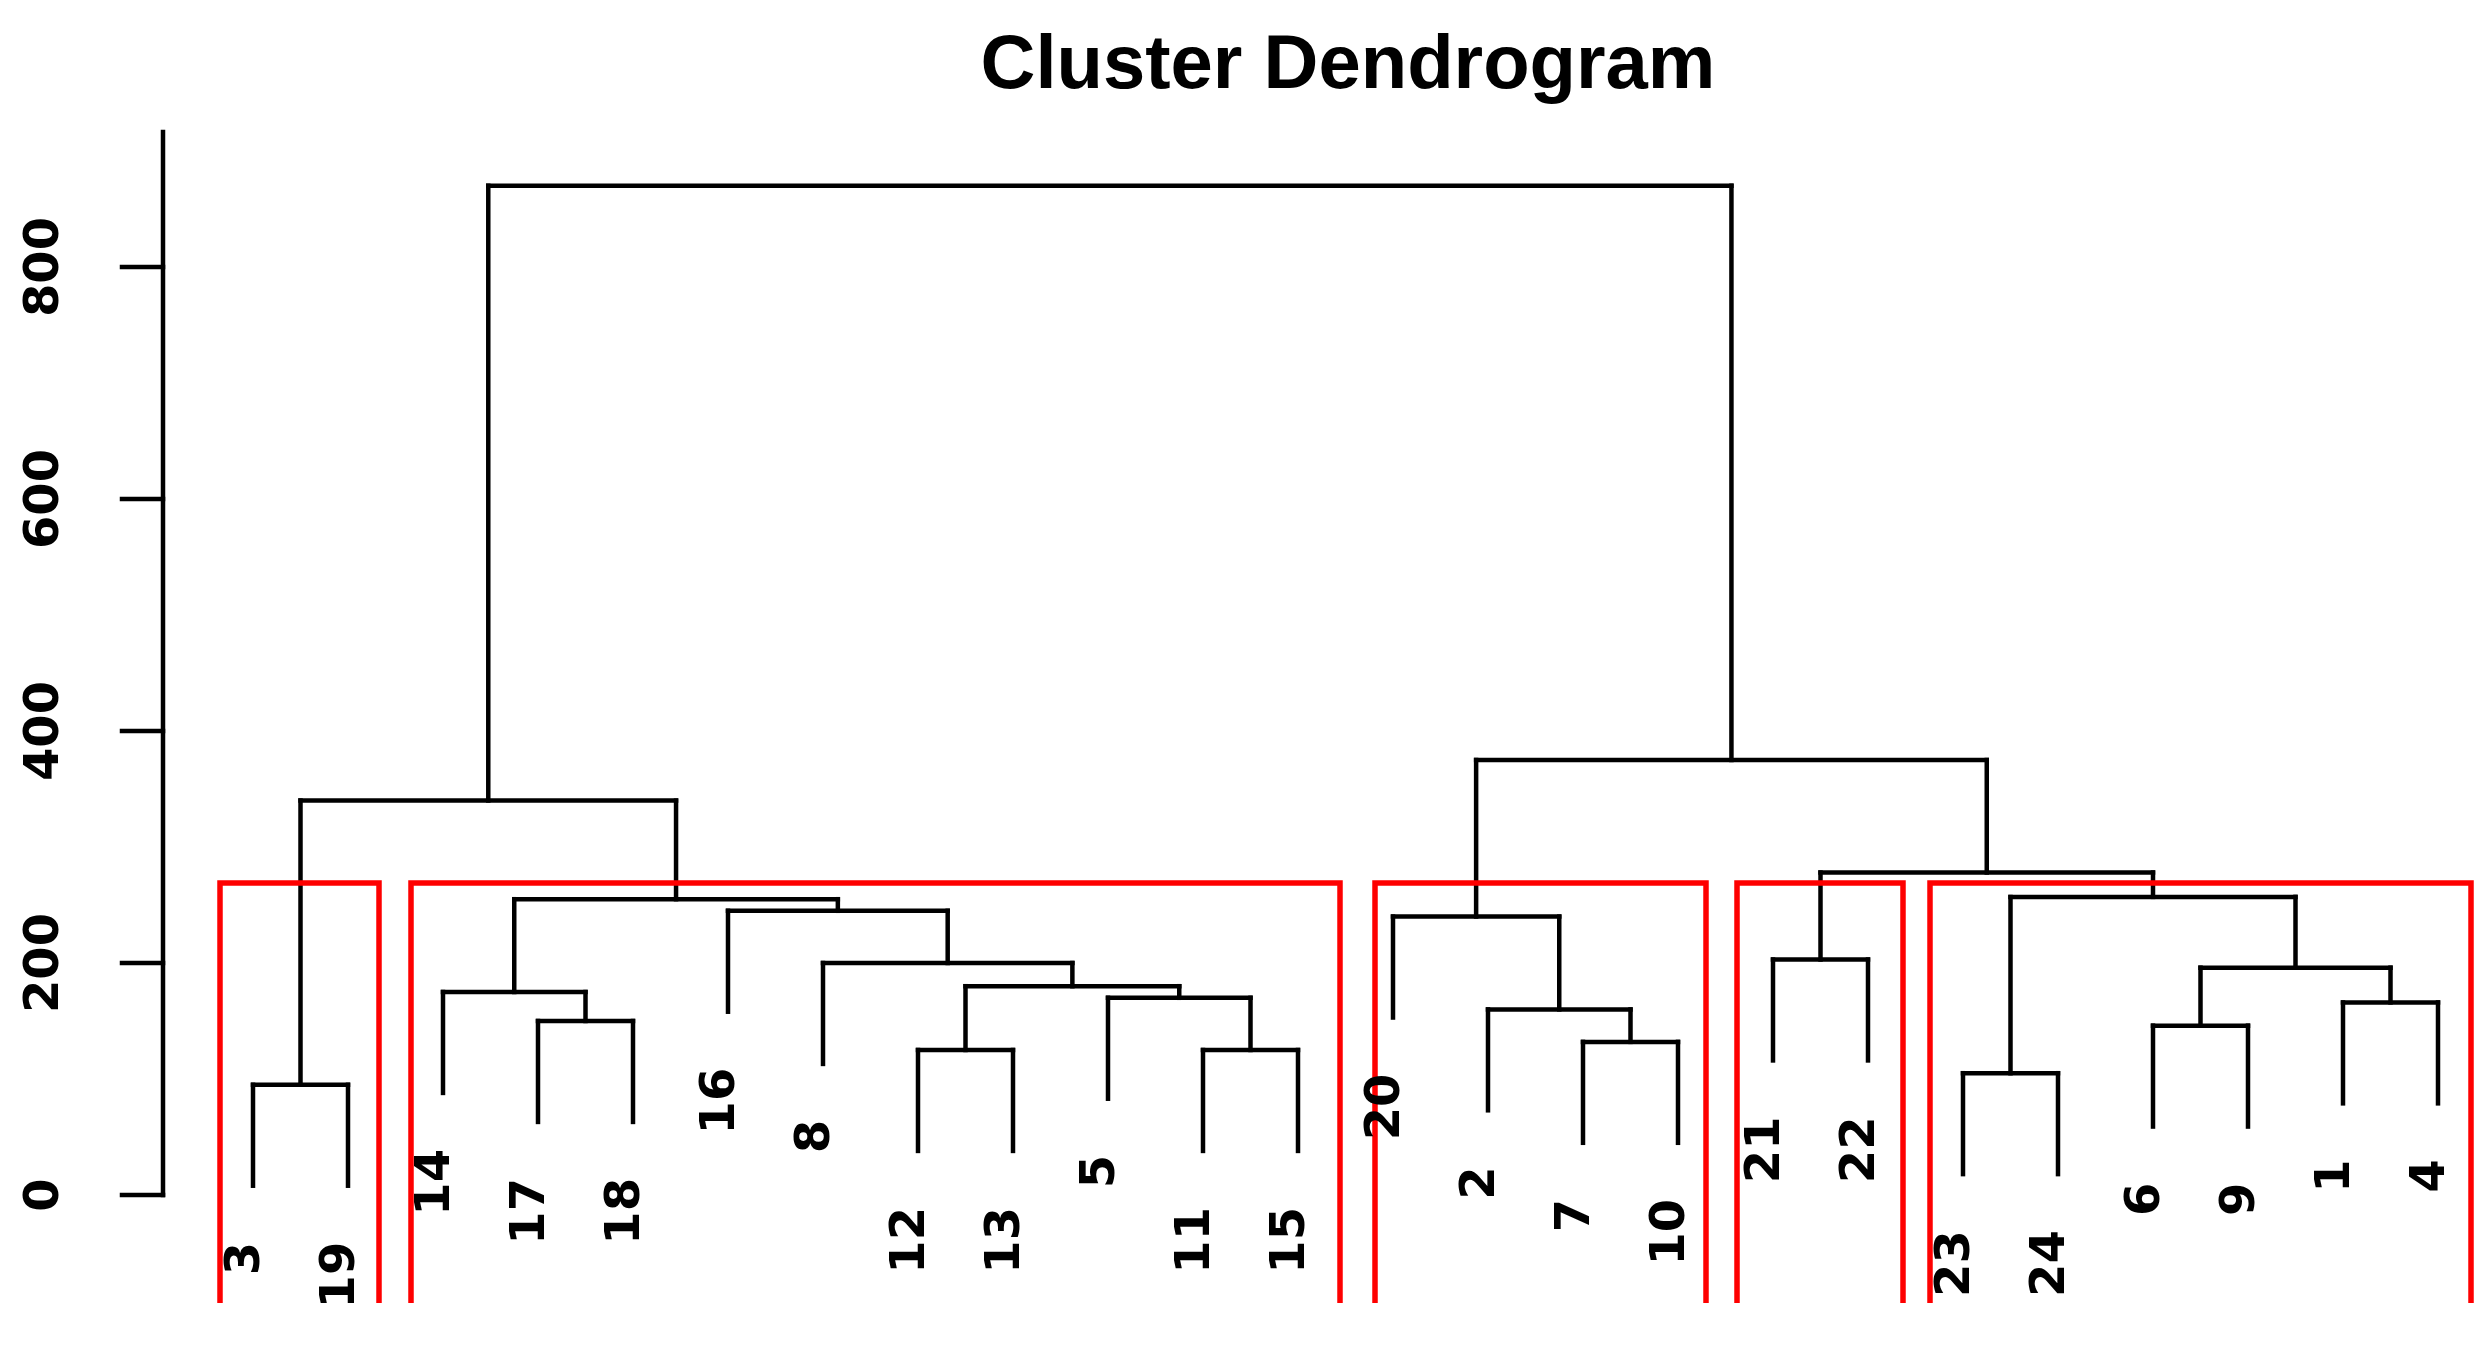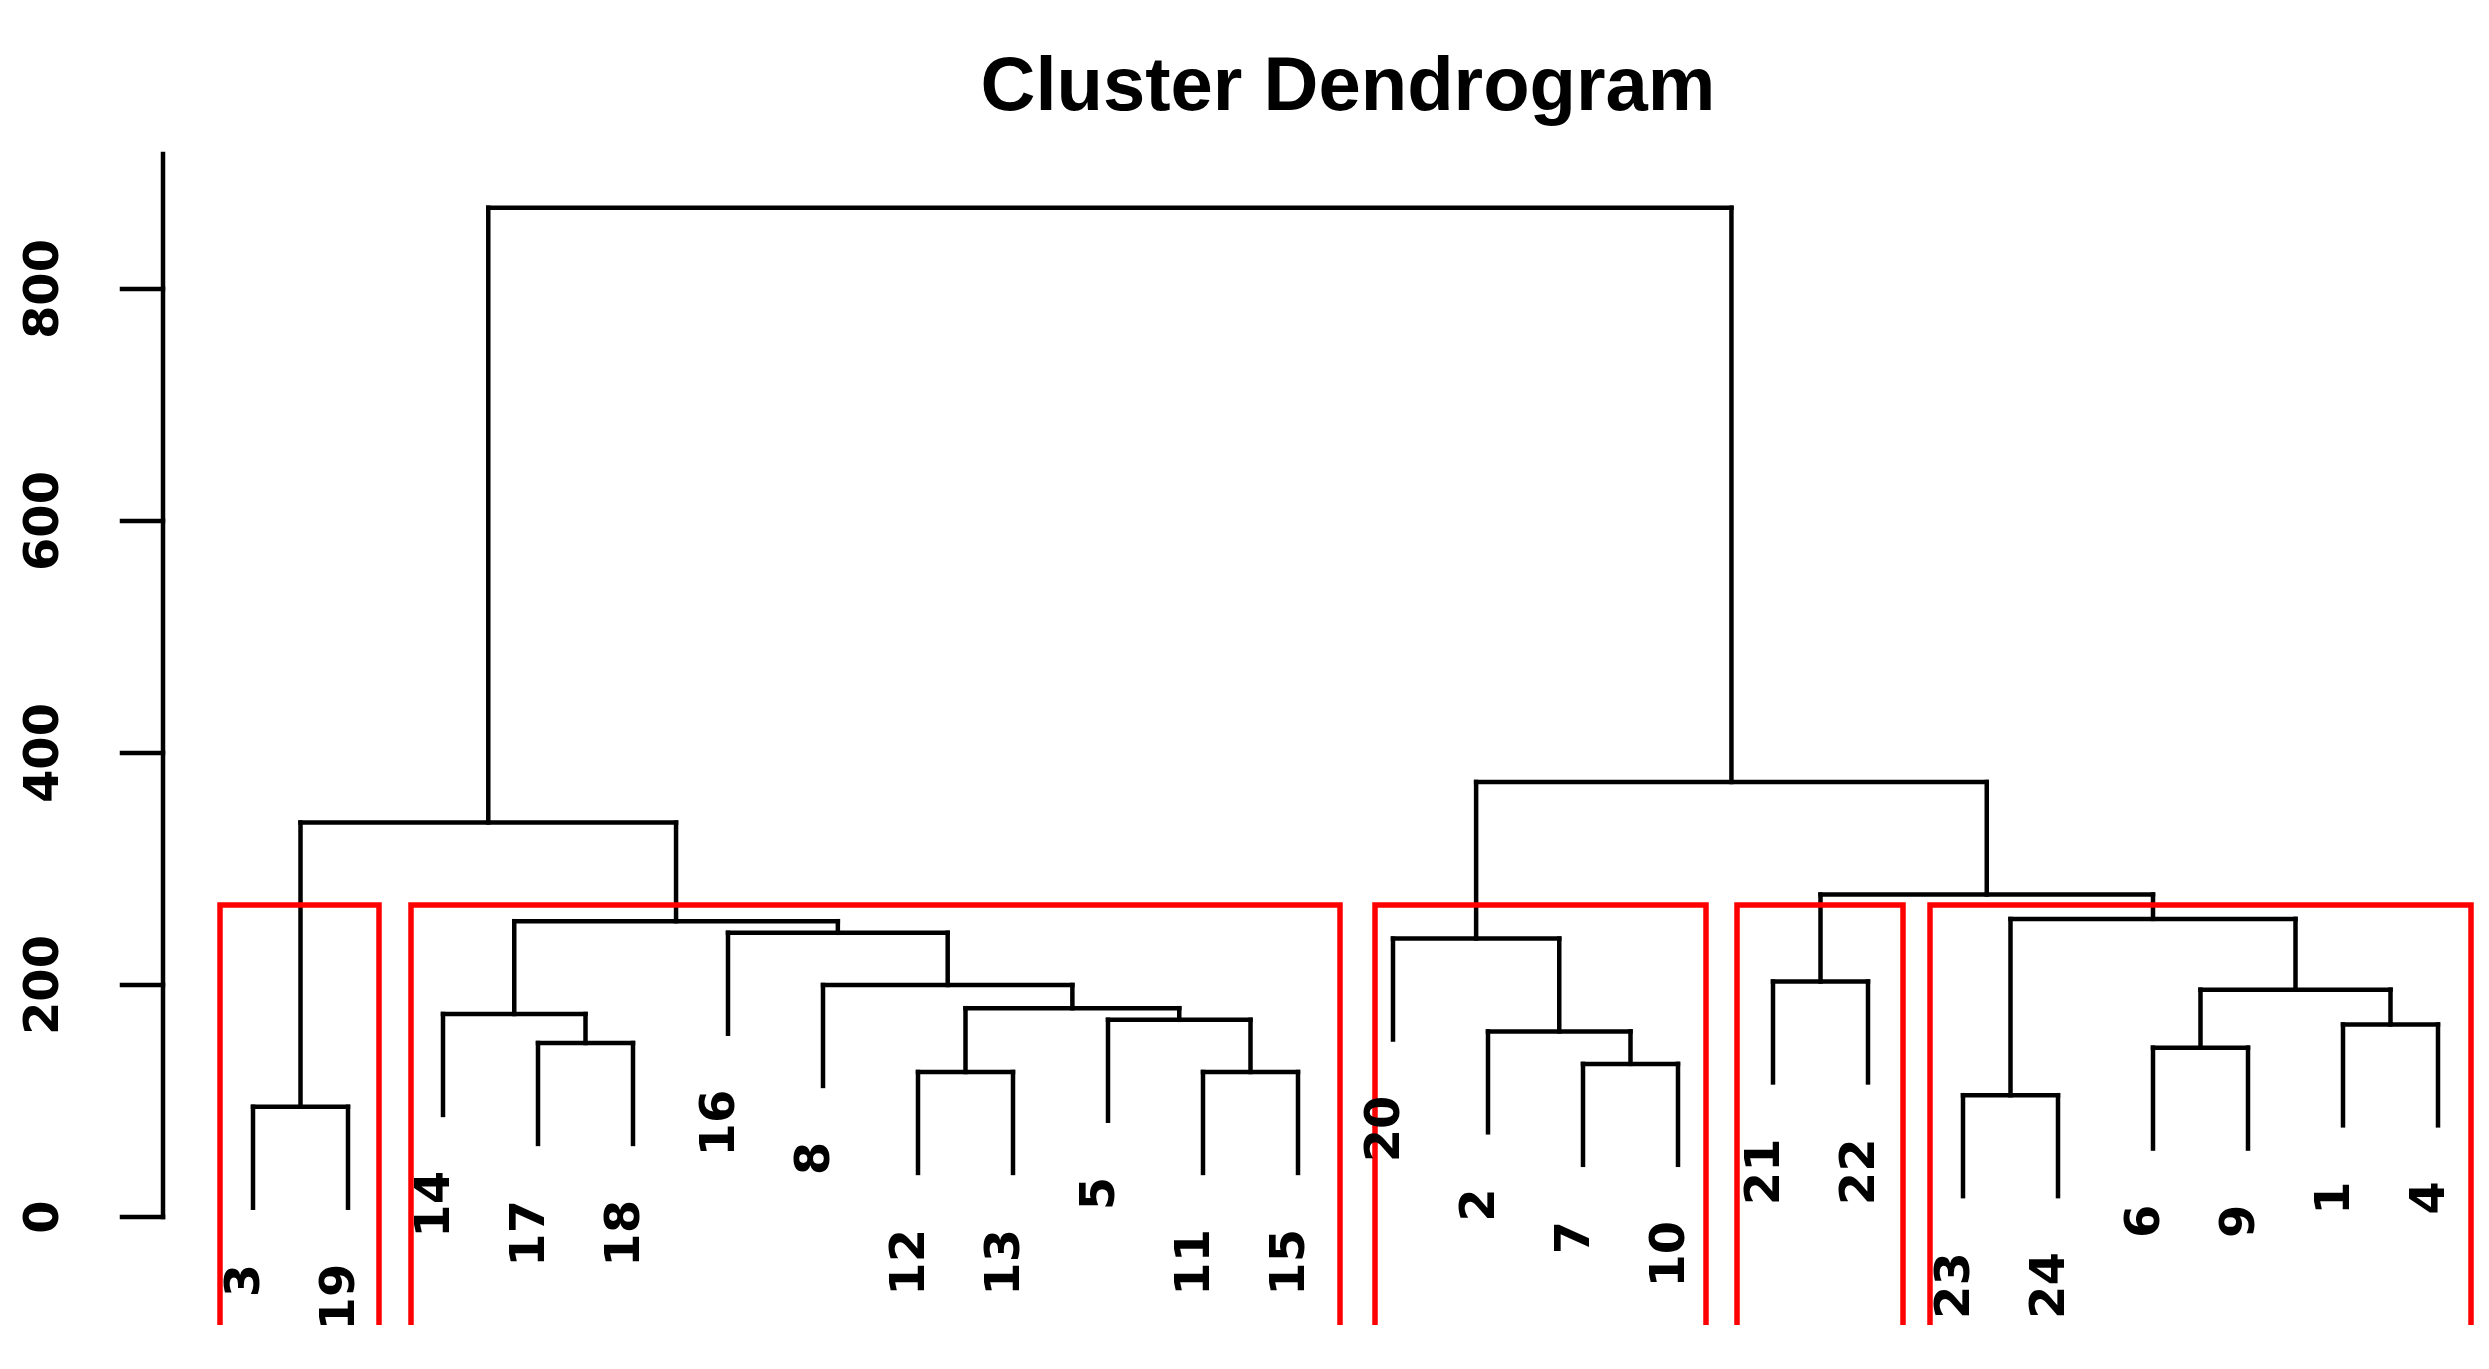--- a/index.html
+++ b/index.html
@@ -2,21 +2,20 @@
 <html><head>
 <meta charset="utf-8">
 <style>
   html, body { margin: 0; padding: 0; background: #ffffff; }
   .stage {
     position: relative;
     width: 2489px;
     height: 1303px;
     background: #ffffff;
     overflow: hidden;
-    margin-top: 22px;
   }
   svg { display: block; }
   .branch   { stroke: #000000; stroke-width: 4.5; fill: none; stroke-linecap: square; }
   .axis-line, .axis-tick { stroke: #000000; stroke-width: 4.5; fill: none; stroke-linecap: square; }
   .cluster-box { fill: none; stroke-width: 5.5; }
   .tick-label {
     font-family: "DejaVu Sans", sans-serif;
     font-size: 48px;
     font-weight: bold;
     fill: #000000;

